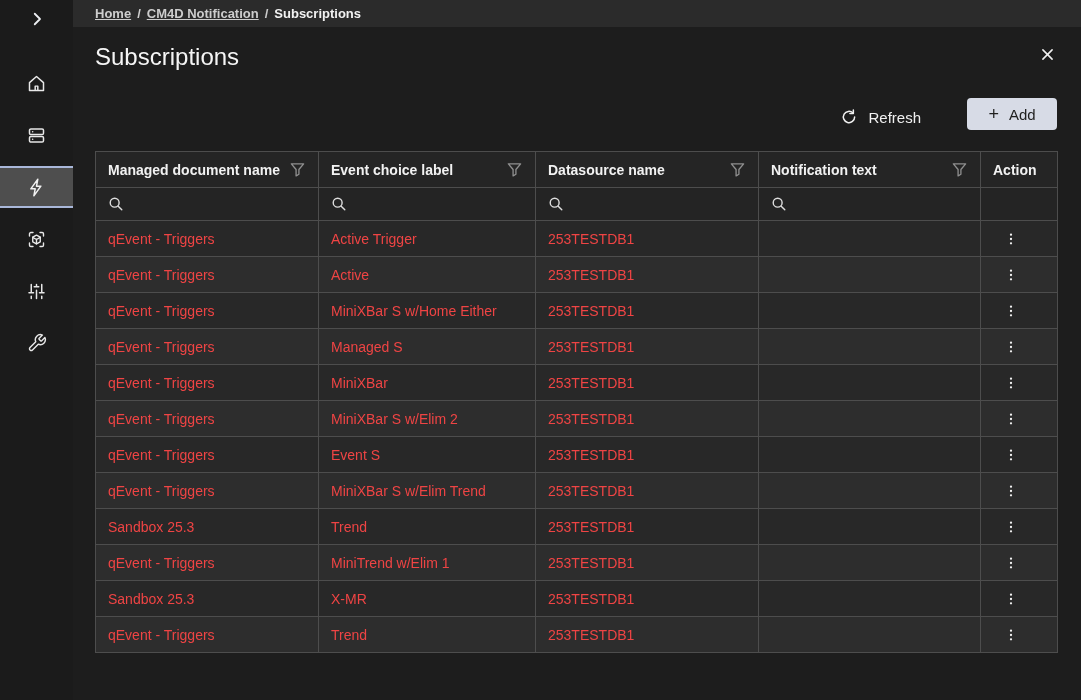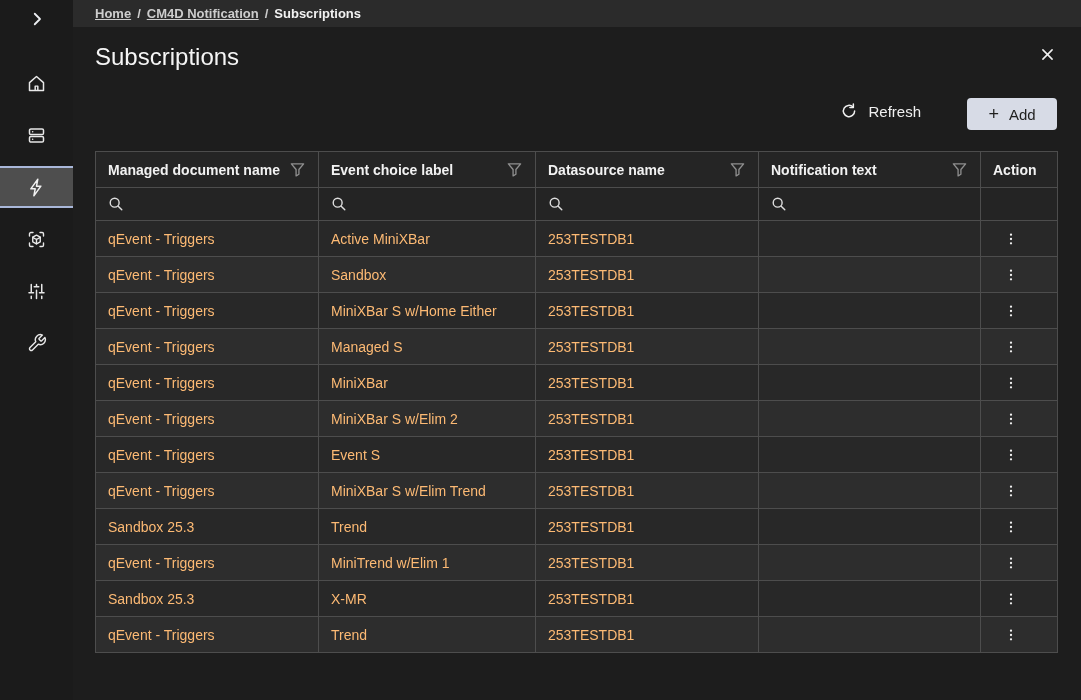--- a/index.html
+++ b/index.html
@@ -56,21 +56,21 @@
     height: 32px;
   }
   .page-title { font-size: 24px; font-weight: 400; color: #f5f5f5; line-height: 30px; }
   .close-btn {
     background: none; border: none; padding: 4px; cursor: pointer;
     display: flex; align-items: center; justify-content: center;
   }
 
   .toolbar-row {
     margin-top: 24px; padding: 0 24px;
-    display: flex; align-items: flex-start; justify-content: flex-end;
+    display: flex; align-items: flex-end; justify-content: flex-end;
     height: 32px;
   }
   .refresh-btn {
     background: none; border: none; color: #f0f0f0;
     display: flex; align-items: center; gap: 10px;
     font-size: 15px; font-family: inherit; cursor: pointer;
     margin-right: 40px; padding: 4px 6px;
   }
   .add-btn {
     width: 90px; height: 32px;
@@ -100,21 +100,21 @@
   .th-inner { display: flex; align-items: center; justify-content: space-between; }
   tr.filter-row td {
     height: 33px; background: #242424;
   }
   .filter-cell-inner { display: flex; align-items: center; gap: 8px; }
   .filter-input {
     background: transparent; border: none; outline: none;
     color: #eee; font-family: inherit; font-size: 14px;
     flex: 1; min-width: 0;
   }
-  tbody td { height: 36px; color: #fdba74; }
+  tbody td { height: 36px; color: #ef4444; }
   tbody tr:nth-child(odd) td { background: #282828; }
   tbody tr:nth-child(even) td { background: #2d2d2d; }
   td.action-cell { text-align: center; padding: 0; }
   .kebab {
     background: none; border: none; cursor: pointer;
     padding: 4px 10px; display: inline-flex; align-items: center; justify-content: center;
   }
 </style>
 </head>
 <body>
@@ -290,34 +290,34 @@
                   </svg>
               <input class="filter-input" value="" style="">
                 </span>
             </td>
             <td></td>
           </tr>
         </thead>
         <tbody>
             <tr>
               <td>qEvent - Triggers</td>
-              <td>Active MiniXBar</td>
-              <td>253TESTDB1</td>
-              <td></td>
-              <td class="action-cell"><button class="kebab">
-                  <svg width="16" height="18" viewBox="0 0 24 24" fill="#f2f2f2">
-                    <circle cx="12" cy="5.5" r="1.7"></circle>
-                    <circle cx="12" cy="12" r="1.7"></circle>
-                    <circle cx="12" cy="18.5" r="1.7"></circle>
-                  </svg>
-                </button></td>
-            </tr>
-            <tr>
-              <td>qEvent - Triggers</td>
-              <td>Sandbox</td>
+              <td>Active Trigger</td>
+              <td>253TESTDB1</td>
+              <td></td>
+              <td class="action-cell"><button class="kebab">
+                  <svg width="16" height="18" viewBox="0 0 24 24" fill="#f2f2f2">
+                    <circle cx="12" cy="5.5" r="1.7"></circle>
+                    <circle cx="12" cy="12" r="1.7"></circle>
+                    <circle cx="12" cy="18.5" r="1.7"></circle>
+                  </svg>
+                </button></td>
+            </tr>
+            <tr>
+              <td>qEvent - Triggers</td>
+              <td>Active</td>
               <td>253TESTDB1</td>
               <td></td>
               <td class="action-cell"><button class="kebab">
                   <svg width="16" height="18" viewBox="0 0 24 24" fill="#f2f2f2">
                     <circle cx="12" cy="5.5" r="1.7"></circle>
                     <circle cx="12" cy="12" r="1.7"></circle>
                     <circle cx="12" cy="18.5" r="1.7"></circle>
                   </svg>
                 </button></td>
             </tr>

